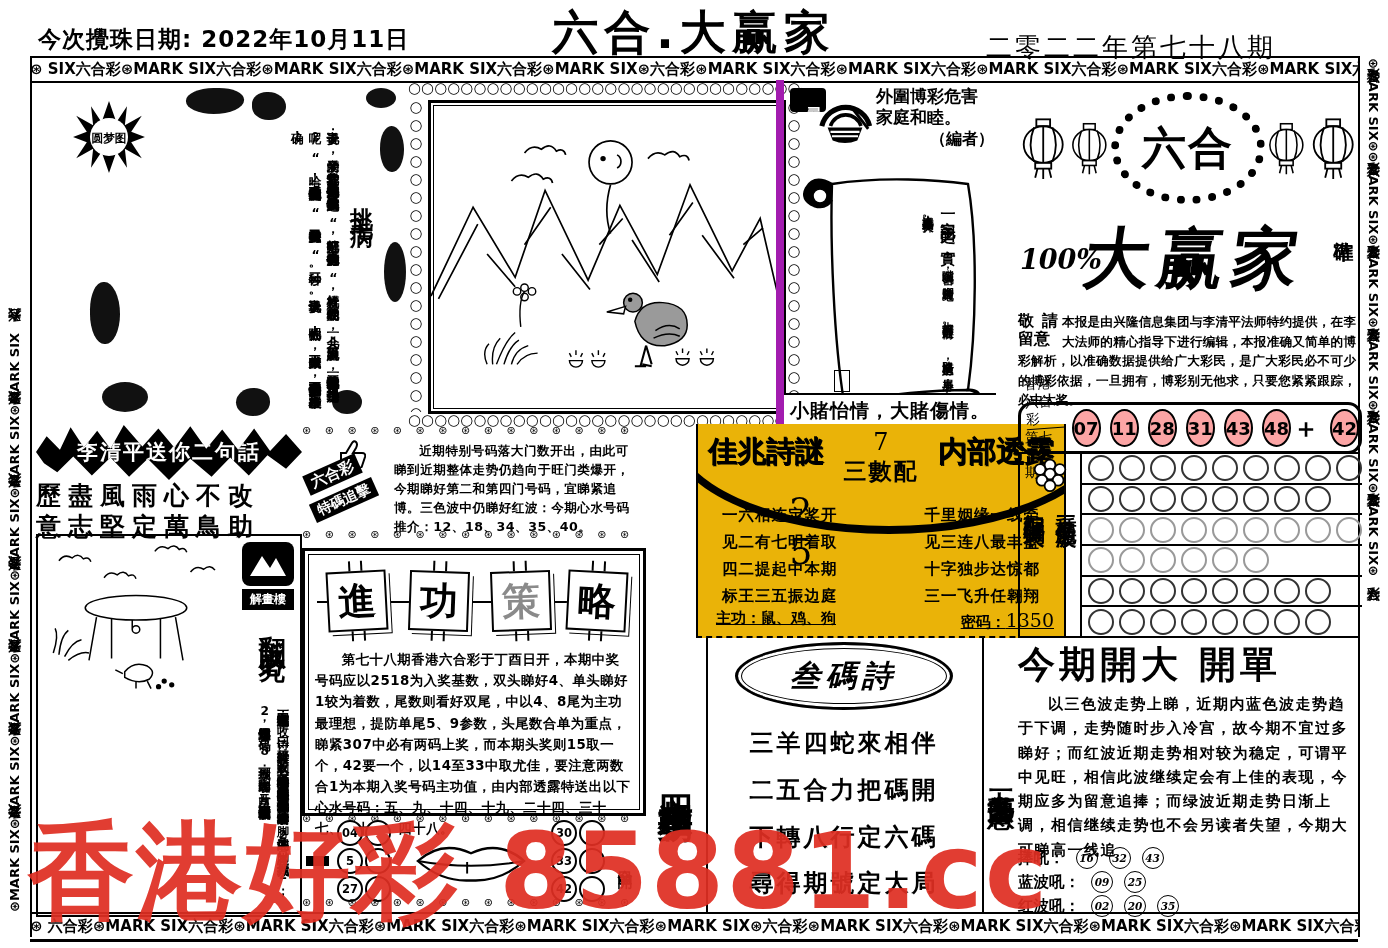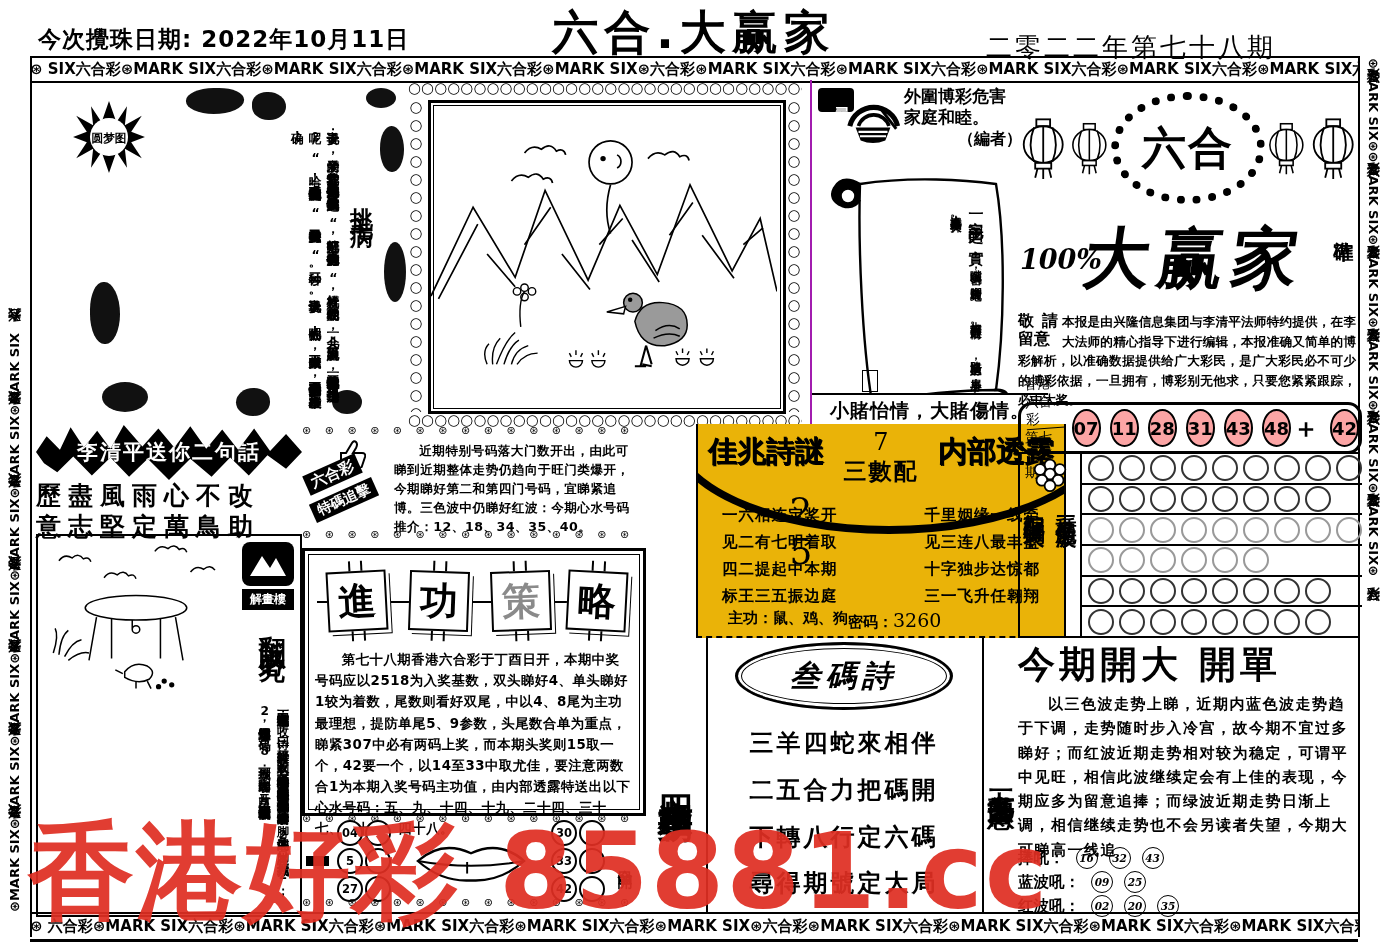--- a/index.html
+++ b/index.html
@@ -50,34 +50,34 @@
   .jiehua-text{position:absolute;left:6px;top:168px;width:248px;height:200px;
                writing-mode:vertical-rl;text-orientation:upright;font-size:12.2px;line-height:1.5;font-weight:600;}
 
   
   .picture{left:408px;top:80px;width:394px;height:350px;}
   .oval-row{position:absolute;left:0;width:100%;font-size:15px;letter-spacing:0;text-align:center;height:16px;line-height:16px;}
   .oval-col{position:absolute;top:18px;height:314px;width:16px;writing-mode:vertical-rl;font-size:15px;line-height:16px;text-align:center;}
   .pic-inner{position:absolute;left:20px;top:20px;width:352px;height:308px;border:3px solid #000;box-shadow:inset 0 0 0 2px #fff,inset 0 0 0 3px #000;background:#fff;}
 
   
-  .treasure{left:810px;top:80px;width:212px;height:350px;border-left:2px solid #a21caf;}
+  .treasure{left:776px;top:80px;width:212px;height:350px;border-left:8px solid #a21caf;}
   .treasure-badge{position:absolute;left:6px;top:8px;width:30px;background:#000;color:#fff;
       writing-mode:vertical-rl;text-orientation:upright;font-size:15px;font-weight:700;
       padding:6px 3px;letter-spacing:4px;border-radius:4px;}
   .treasure-warning{position:absolute;left:92px;top:6px;width:118px;font-size:17px;font-weight:900;line-height:1.25;}
   .treasure-warning .editor{display:block;text-align:right;font-size:16px;}
   .scroll-wrap{position:absolute;left:4px;top:92px;width:204px;height:264px;}
   .scroll-text{position:absolute;right:34px;top:34px;height:196px;writing-mode:vertical-rl;text-orientation:upright;
                font-family:"DejaVu Serif",serif;}
   .scroll-text .big{font-size:15px;font-weight:900;letter-spacing:3px;margin-left:8px;}
   .scroll-text .sm{font-size:11.5px;font-weight:700;letter-spacing:1px;margin-left:5px;}
   .seal{position:absolute;left:46px;bottom:44px;width:14px;height:20px;border:1.5px solid #000;}
   .treasure-footer{position:absolute;left:0;bottom:0;width:100%;border-top:2px solid #000;border-bottom:3px solid #000;
-      font-size:19px;font-weight:900;text-align:center;padding:3px 12px;letter-spacing:1px;background:#fff;}
+      font-size:19px;font-weight:900;text-align:center;padding:3px 0;letter-spacing:1px;background:#fff;}
 
   
   .special{left:302px;top:424px;width:338px;height:120px;}
   .flower-row{height:14px;line-height:14px;font-size:11px;letter-spacing:5px;overflow:hidden;white-space:nowrap;text-align:center;}
   .special-body{display:flex;height:90px;}
   .ribbons{width:92px;position:relative;}
   .ribbon{position:absolute;background:#000;color:#fff;font-weight:900;padding:1px 6px;white-space:nowrap;}
   .ribbon.r1{left:2px;top:26px;font-size:15px;transform:rotate(-24deg);}
   .ribbon.r2{left:8px;top:52px;font-size:14px;transform:rotate(-24deg);}
   .special-text{flex:1;font-size:12.6px;line-height:1.5;font-weight:600;padding:4px 6px 0 0;text-indent:2em;letter-spacing:.5px;}
@@ -96,22 +96,22 @@
   .jiazhao{left:648px;top:424px;width:366px;height:212px;border-left:2px solid #000;border-right:2px solid #000;border-bottom:2px dashed #000;overflow:hidden;background:#eab308;margin-left:48px;}
   .jz-arc{position:absolute;left:-30px;top:-96px;width:426px;height:190px;border:8px solid #000;border-radius:50%;}
   .jz-head{position:relative;display:flex;justify-content:space-between;padding:8px 10px 0 10px;
            font-size:29px;font-weight:900;font-family:"DejaVu Serif",serif;text-shadow:1px 1px 0 #000;}
   .jz-mid{position:absolute;left:0;top:4px;width:100%;text-align:center;}
   .jz-seven{font-size:24px;font-family:"DejaVu Serif",serif;}
   .jz-label{font-size:23px;font-weight:900;letter-spacing:2px;}
   .jz-digits{position:absolute;left:50%;top:66px;transform:translateX(-50%);font-size:36px;font-family:"DejaVu Serif",serif;letter-spacing:54px;}
   .jz-poems{position:absolute;top:78px;left:0;width:100%;display:flex;justify-content:space-between;padding:0 24px;box-sizing:border-box;}
   .jz-poem{font-size:15.5px;font-weight:900;line-height:1.75;letter-spacing:1px;}
-  .jz-foot{position:absolute;bottom:4px;left:16px;width:100%;display:flex;padding:0 14px;box-sizing:border-box;
-           font-size:15px;font-weight:900;}
+  .jz-foot{position:absolute;bottom:4px;left:4px;width:100%;display:flex;justify-content:space-between;padding:0 14px;box-sizing:border-box;
+           font-size:15px;font-weight:900;text-decoration:underline;}
   .jz-foot .mima-num{font-family:"DejaVu Serif",serif;font-weight:400;font-size:19px;}
 
   
   .vert-phrase{top:638px;height:274px;writing-mode:vertical-rl;text-orientation:upright;
      font-weight:900;display:flex;align-items:center;justify-content:center;}
   .vp-left{left:644px;width:62px;font-size:35px;border-right:2px solid #000;letter-spacing:2px;}
   .vp-right{left:982px;width:34px;font-size:27px;border-left:2px solid #000;letter-spacing:2px;}
   .versebox{left:706px;top:638px;width:276px;height:274px;text-align:center;}
   .verse-oval{width:212px;height:62px;margin:4px auto 10px;border:3px solid #000;border-radius:50%;
       box-shadow:inset 0 0 0 3px #fff,inset 0 0 0 4px #000;display:flex;align-items:center;justify-content:center;
@@ -367,21 +367,21 @@
       <div class="jz-poem">
         <div>千里姻缘一线牵</div>
         <div>见三连八最丰盈</div>
         <div>十字独步达惊都</div>
         <div>三一飞升任翱翔</div>
       </div>
     </div>
     <div class="jz-foot">
       <span>主功：鼠、鸡、狗</span>
       <span>
-        <span>密码：</span><span class="mima-num">3260</span>
+        <span>密码：</span><span class="mima-num">1350</span>
       </span>
     </div>
   </div>
 
   <div class="abs vert-phrase vp-left">四六相逢爭朝夕</div>
   <div class="abs versebox">
     <div class="verse-oval">叁碼詩</div>
     <div class="verse-line">三羊四蛇來相伴</div>
     <div class="verse-line">二五合力把碼開</div>
     <div class="verse-line">下轉八行定六碼</div>

